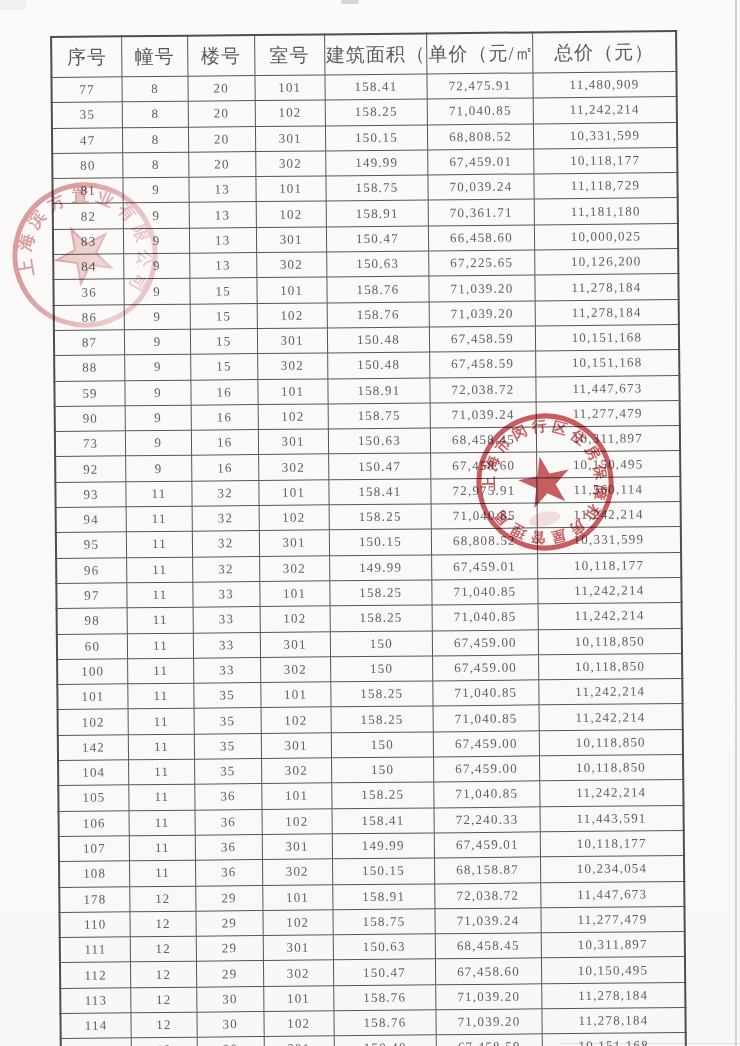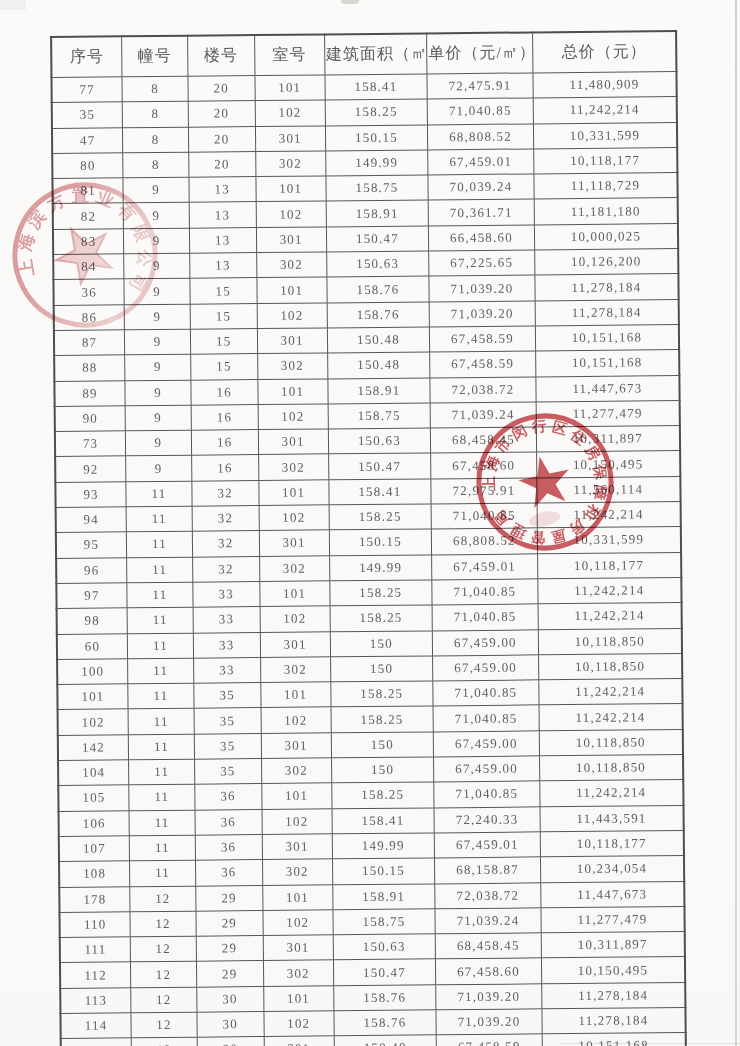--- a/index.html
+++ b/index.html
@@ -24,21 +24,21 @@
     width:100%;border-collapse:collapse;table-layout:fixed;
     color:#5d5d5e;
   }
   th,td{
     border:1.6px solid #57575a;
     text-align:center;vertical-align:middle;
     font-weight:400;
     overflow:hidden;white-space:nowrap;
   }
   table{border:2.2px solid #4e4e52;}
-  th{height:37px;font-size:16px;letter-spacing:1px;color:#5a5a5c;}
+  th{height:37px;font-size:19px;letter-spacing:1px;color:#5a5a5c;}
   td{height:22.3px;font-size:13px;letter-spacing:1.2px;color:#606062;}
 
   
   .stamp{position:absolute;mix-blend-mode:multiply;pointer-events:none;}
   .stamp-left{left:-12px;top:158px;filter:blur(0.4px);opacity:.62;
     -webkit-mask-image:linear-gradient(115deg,rgba(0,0,0,.95) 35%,rgba(0,0,0,.45) 70%,rgba(0,0,0,.8));
             mask-image:linear-gradient(115deg,rgba(0,0,0,.95) 35%,rgba(0,0,0,.45) 70%,rgba(0,0,0,.8));}
   .stamp-right{left:463px;top:400px;filter:blur(0.3px);opacity:.88;}
 </style>
 </head>
@@ -176,21 +176,21 @@
           <tr>
             <td>88</td>
             <td>9</td>
             <td>15</td>
             <td>302</td>
             <td>150.48</td>
             <td>67,458.59</td>
             <td>10,151,168</td>
           </tr>
           <tr>
-            <td>89</td>
+            <td>59</td>
             <td>9</td>
             <td>16</td>
             <td>101</td>
             <td>158.91</td>
             <td>72,038.72</td>
             <td>11,447,673</td>
           </tr>
           <tr>
             <td>90</td>
             <td>9</td>

